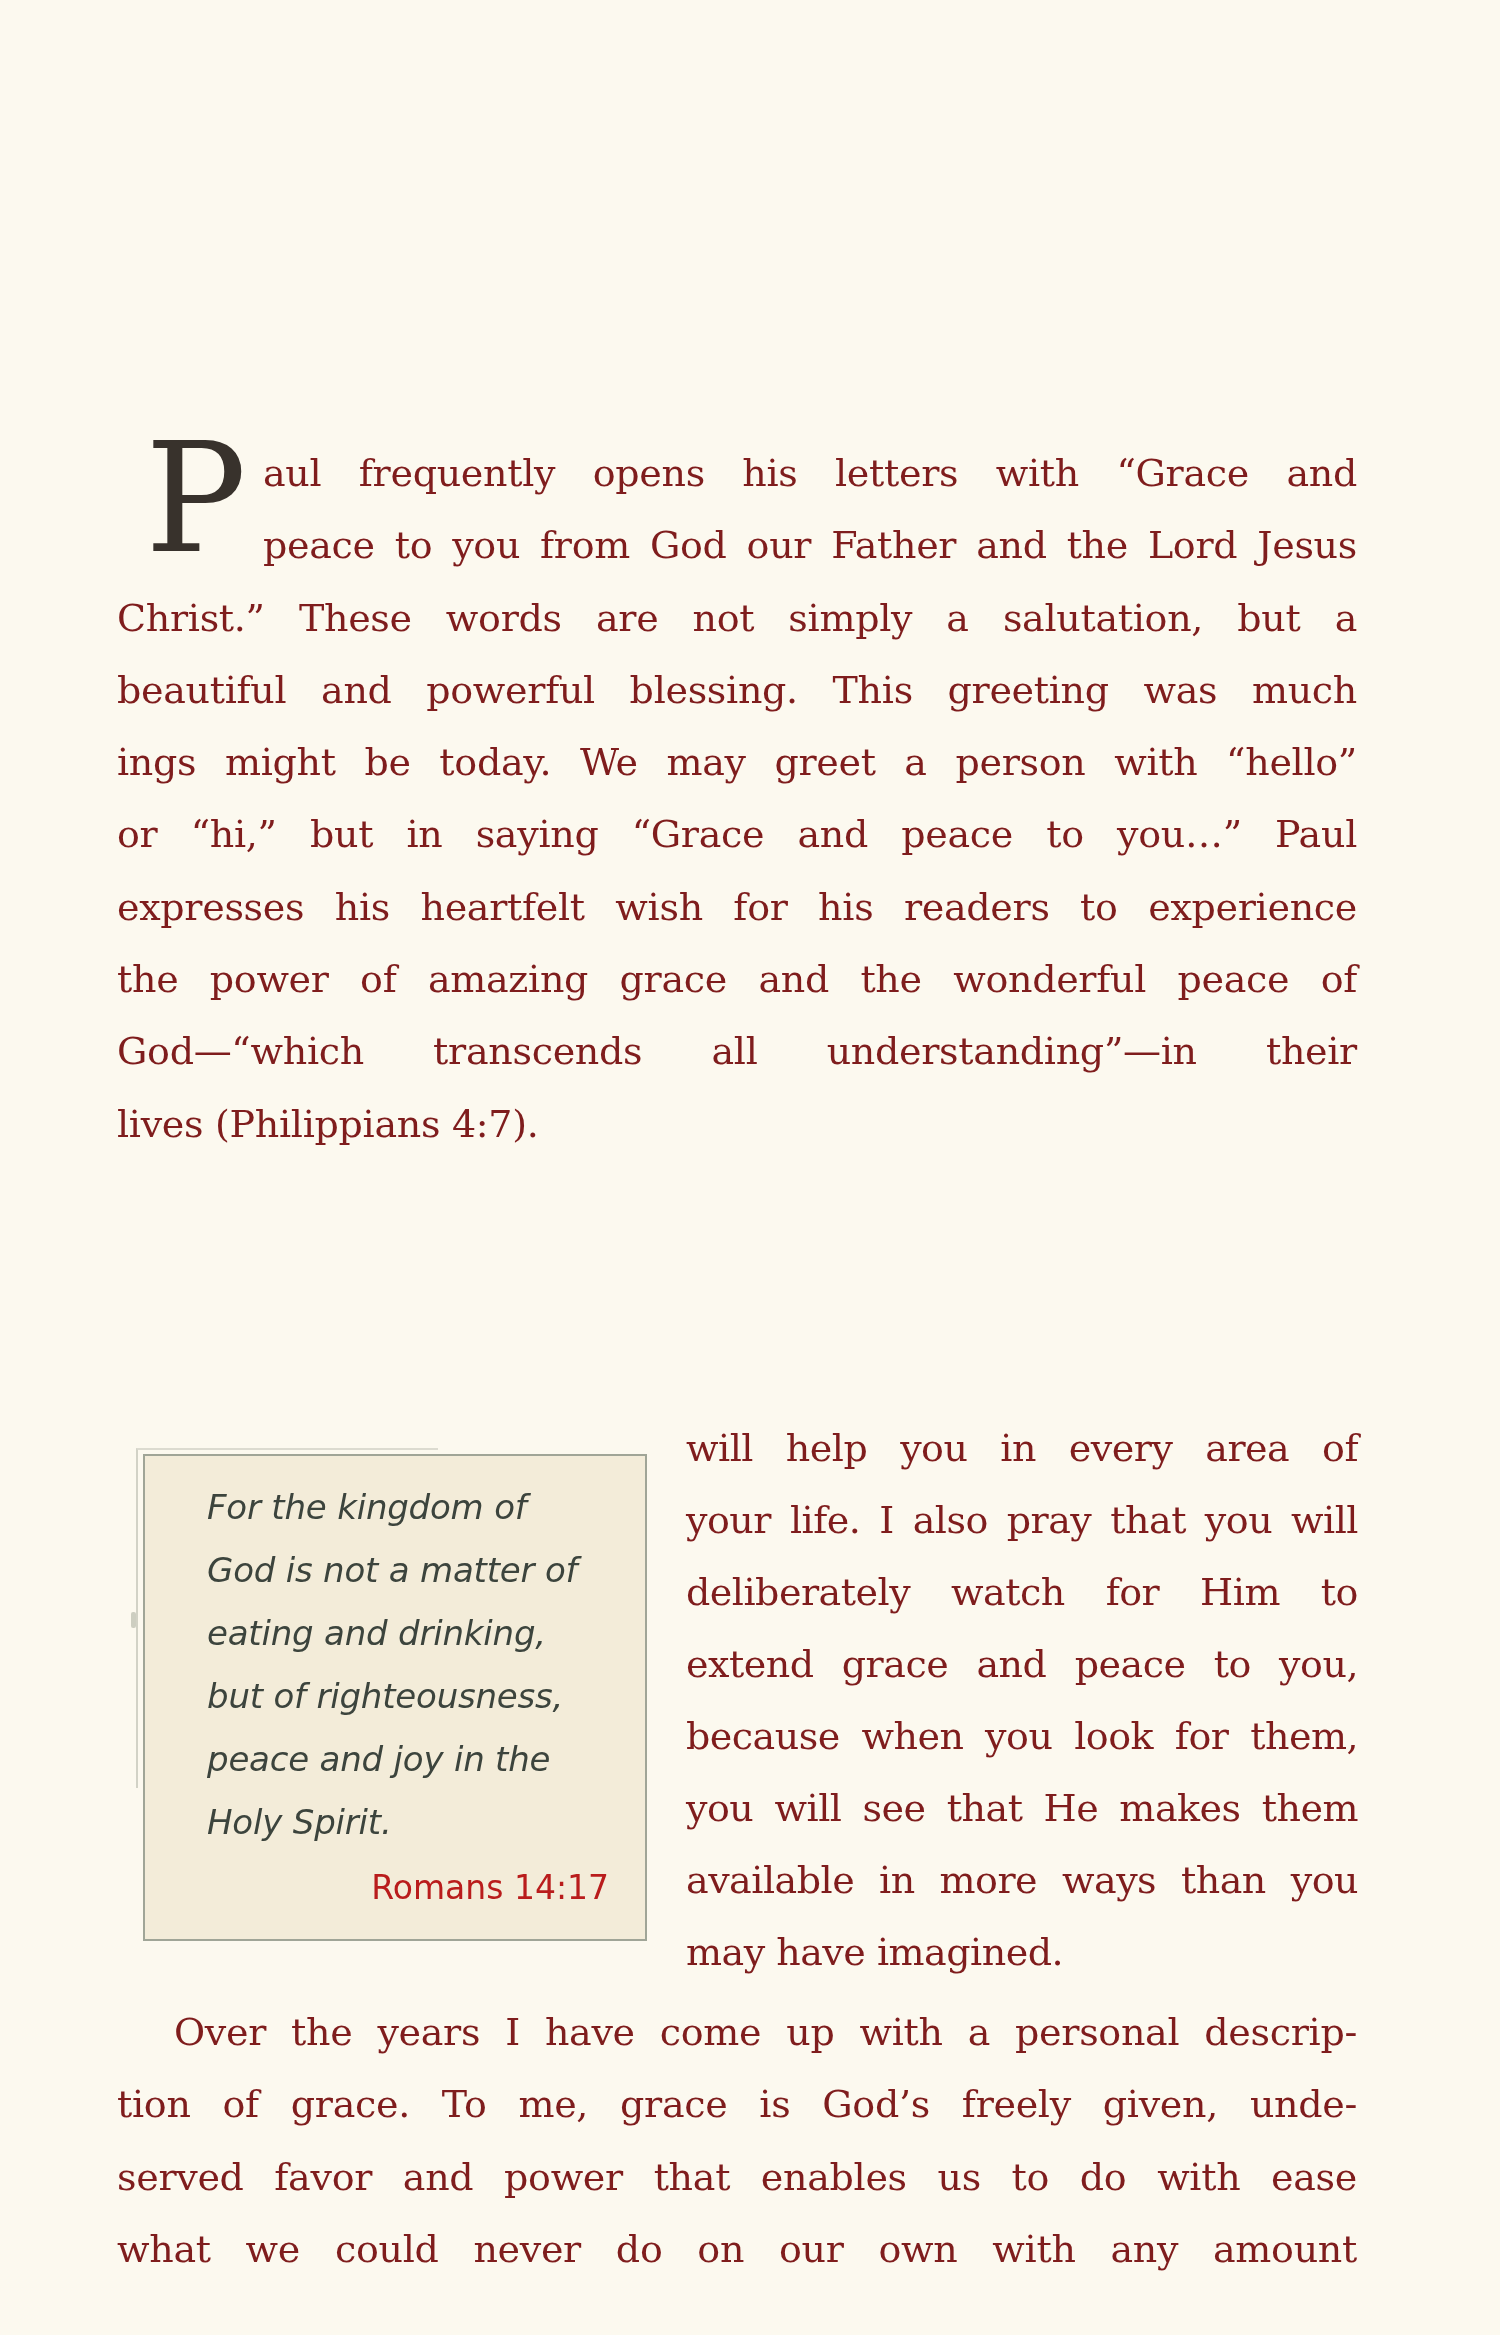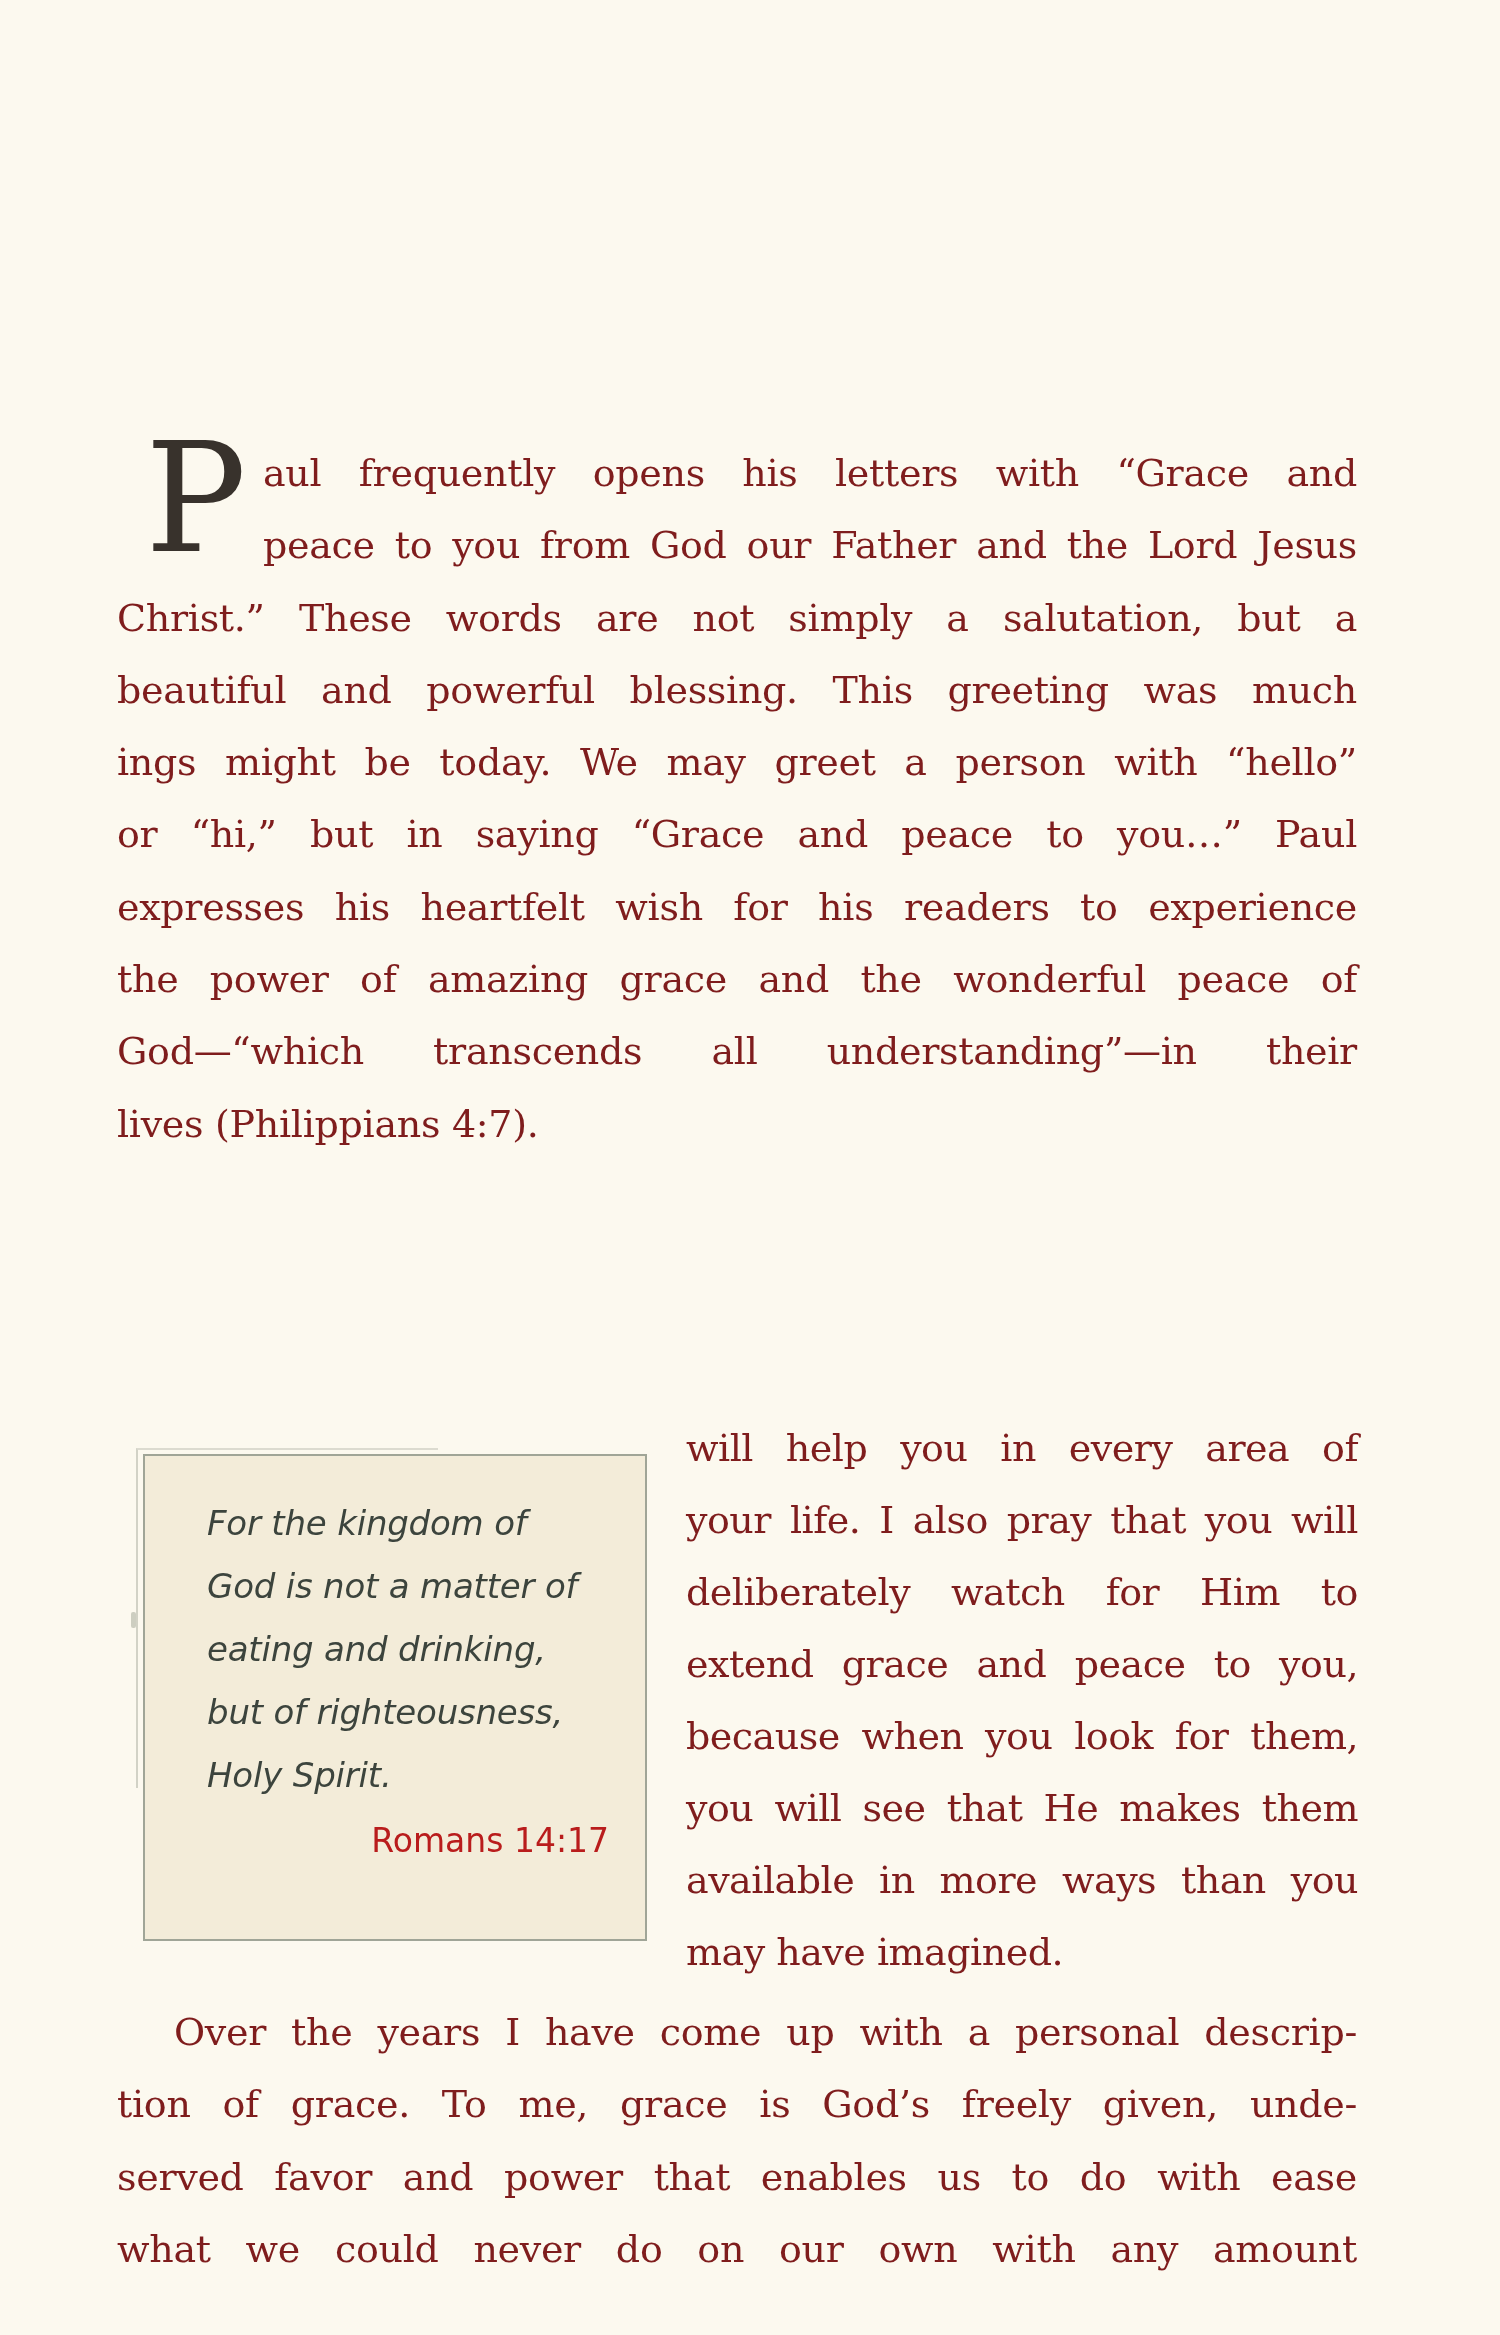--- a/index.html
+++ b/index.html
@@ -56,21 +56,21 @@
   
   .box {
     position: absolute;
     left: 143px;
     top: 1454px;
     width: 504px;
     height: 487px;
     box-sizing: border-box;
     background: #f3ecd9;
     border: 2px solid #a0a597;
-    padding: 36px 28px 0 62px;
+    padding: 20px 28px 0 62px;
   }
   
   .box::before {
     content: "";
     position: absolute;
     left: -9px; top: -8px;
     width: 60%; height: 70%;
     border-left: 2px solid rgba(160,165,150,0.45);
     border-top: 2px solid rgba(160,165,150,0.35);
     pointer-events: none;
@@ -136,20 +136,21 @@
     <div class="cl">you will see that He makes them</div>
     <div class="cl">available in more ways than you</div>
     <div class="cl end">may have imagined.</div>
   </div>
 
   <div class="box">
     <div class="ql">For the kingdom of</div>
     <div class="ql">God is not a matter of</div>
     <div class="ql">eating and drinking,</div>
     <div class="ql">but of righteousness,</div>
+    <div class="ql">peace and joy in the</div>
     <div class="ql">Holy Spirit.</div>
     <div class="cite">Romans 14:17</div>
   </div>
 
   <div class="speck"></div>
 
   <div class="tb p3">
     <div class="ln ind">Over the years I have come up with a personal descrip-</div>
     <div class="ln">tion of grace. To me, grace is God’s freely given, unde-</div>
     <div class="ln">served favor and power that enables us to do with ease</div>

